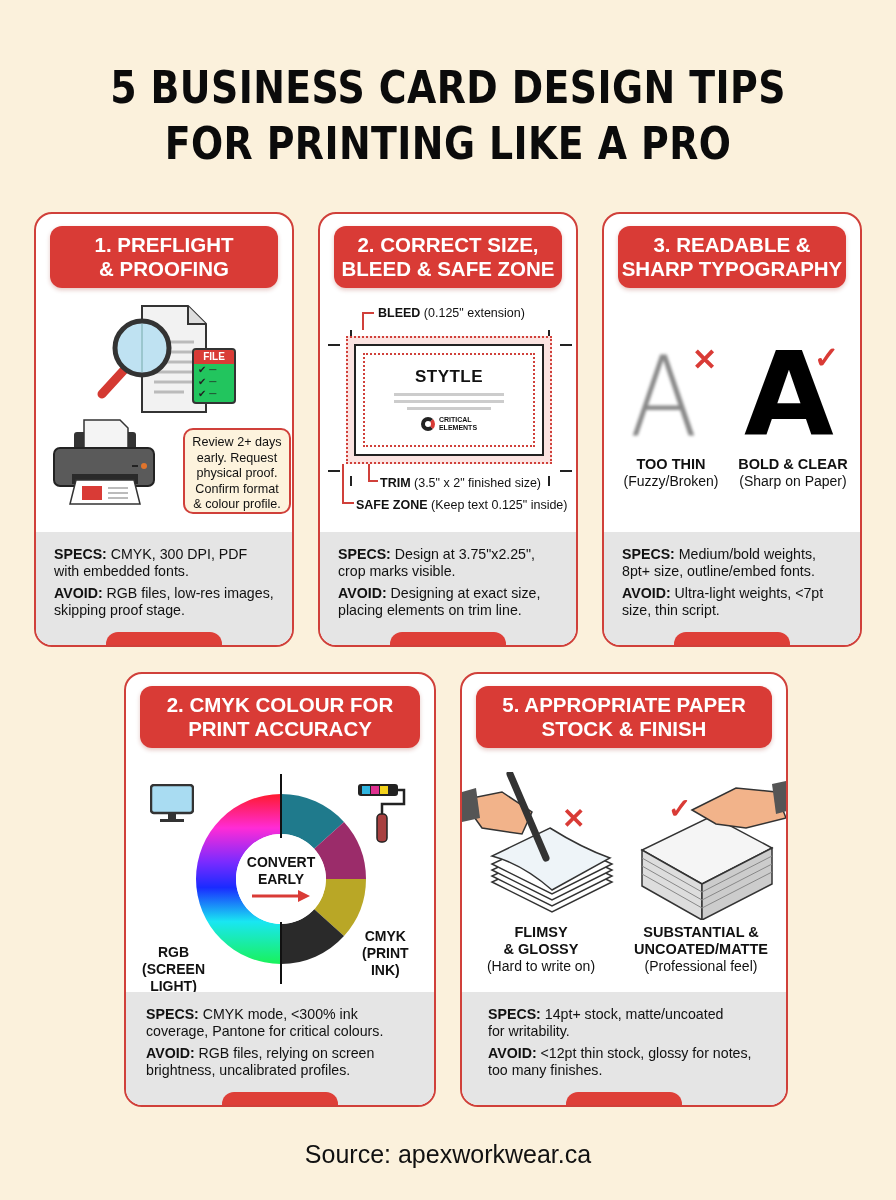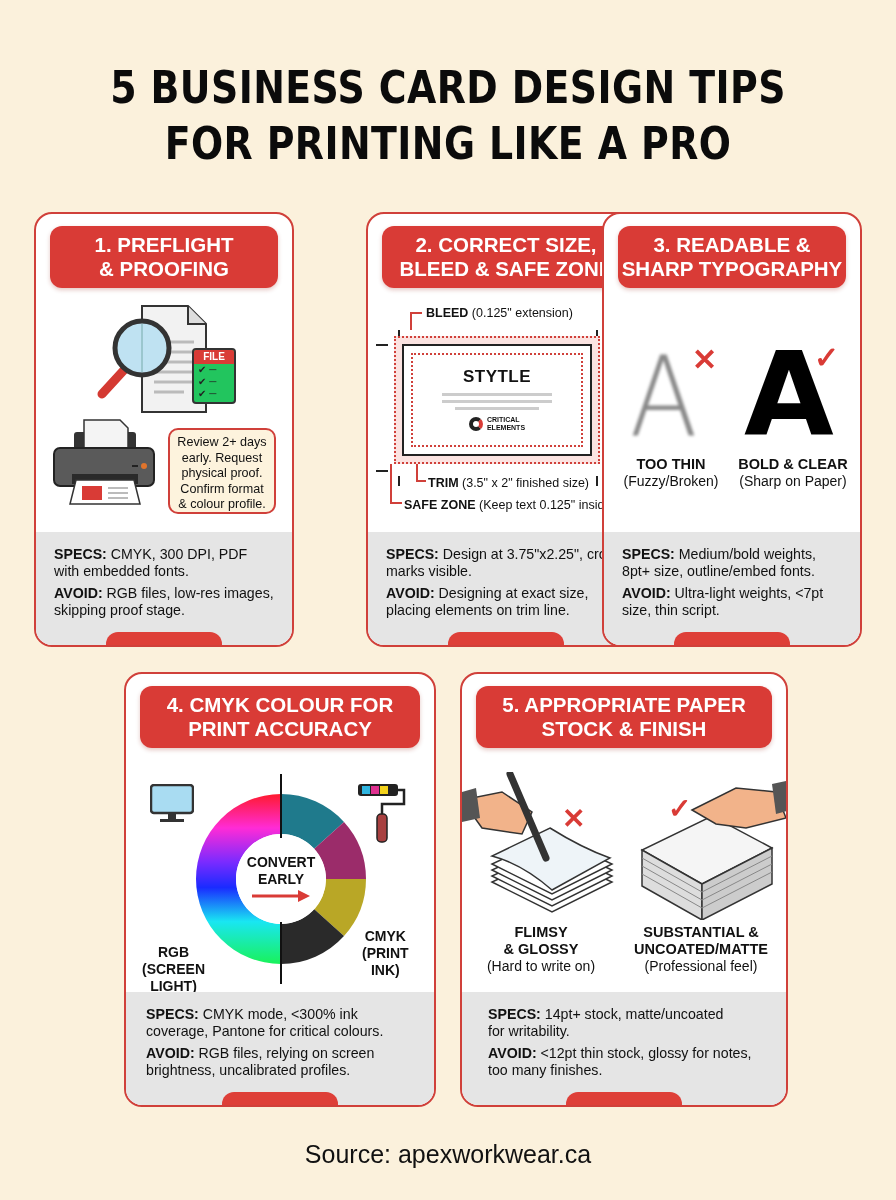--- a/index.html
+++ b/index.html
@@ -96,36 +96,36 @@
       <circle cx="92" cy="48" r="3" fill="#e0742c"></circle>
       <rect x="20" y="56" width="66" height="10" fill="#2a2a2a"></rect>
       <path d="M24 62 h58 l6 24 h-70 z" fill="#fff" stroke="#333" stroke-width="1.5"></path>
       <rect x="30" y="68" width="20" height="14" fill="#d93b36"></rect>
       <g stroke="#bbb" stroke-width="2">
           <line x1="56" y1="70" x2="76" y2="70"></line>
           <line x1="56" y1="75" x2="76" y2="75"></line>
           <line x1="56" y1="80" x2="76" y2="80"></line>
         </g>
     </svg>
-    <div class="abs" style="left:132px; top:128px; width:108px; height:86px; background:#fdf3dd; border:2px solid #d0403a; border-radius:10px; font-size:12.6px; line-height:15.5px; text-align:center; padding-top:5px;">
+    <div class="abs" style="left:147px; top:128px; width:108px; height:86px; background:#fdf3dd; border:2px solid #d0403a; border-radius:10px; font-size:12.6px; line-height:15.5px; text-align:center; padding-top:5px;">
       <div>Review 2+ days</div>
       <div>early. Request</div>
       <div>physical proof.</div>
       <div>Confirm format</div>
       <div>&amp; colour profile.</div>
     </div>
   </div>
   <div class="card-foot" style="height:113px;">
     <p><b>SPECS:</b><span> CMYK, 300 DPI, PDF with embedded fonts.</span></p>
     <p><b>AVOID:</b><span> RGB files, low-res images, skipping proof stage.</span></p>
   </div>
   <div class="tab"></div>
 </div>
 
-<div class="card" style="left:318px; top:212px; width:280px; height:435px;margin-left:48px;">
+<div class="card" style="left:318px; top:212px; width:260px; height:435px;">
   <div class="card-head">
     <div>
         <div>2. CORRECT SIZE,</div>
         <div>BLEED &amp; SAFE ZONE</div>
       </div>
   </div>
   <div class="card-body" style="height:230px;">
     <div class="abs" style="left:58px; top:6px; font-size:12.5px;">
       <b>BLEED</b><span> (0.125" extension)</span>
     </div>
@@ -197,21 +197,21 @@
   <div class="card-foot" style="height:113px;">
     <p><b>SPECS:</b><span> Medium/bold weights, 8pt+ size, outline/embed fonts.</span></p>
     <p><b>AVOID:</b><span> Ultra-light weights, &lt;7pt size, thin script.</span></p>
   </div>
   <div class="tab"></div>
 </div>
 
 <div class="card" style="left:124px; top:672px; width:312px; height:435px;">
   <div class="card-head">
     <div>
-        <div>4. CMYK COLOUR FOR</div>
+        <div>2. CMYK COLOUR FOR</div>
         <div>PRINT ACCURACY</div>
       </div>
   </div>
   <div class="card-body" style="height:240px;">
 
     <svg class="abs" style="left:24px; top:24px;" width="44" height="40" viewBox="0 0 44 40">
       <rect x="1" y="1" width="42" height="28" rx="3" fill="#a9dcf2" stroke="#333" stroke-width="2.5"></rect>
       <rect x="18" y="29" width="8" height="6" fill="#333"></rect>
       <rect x="10" y="35" width="24" height="3" fill="#333"></rect>
     </svg>

